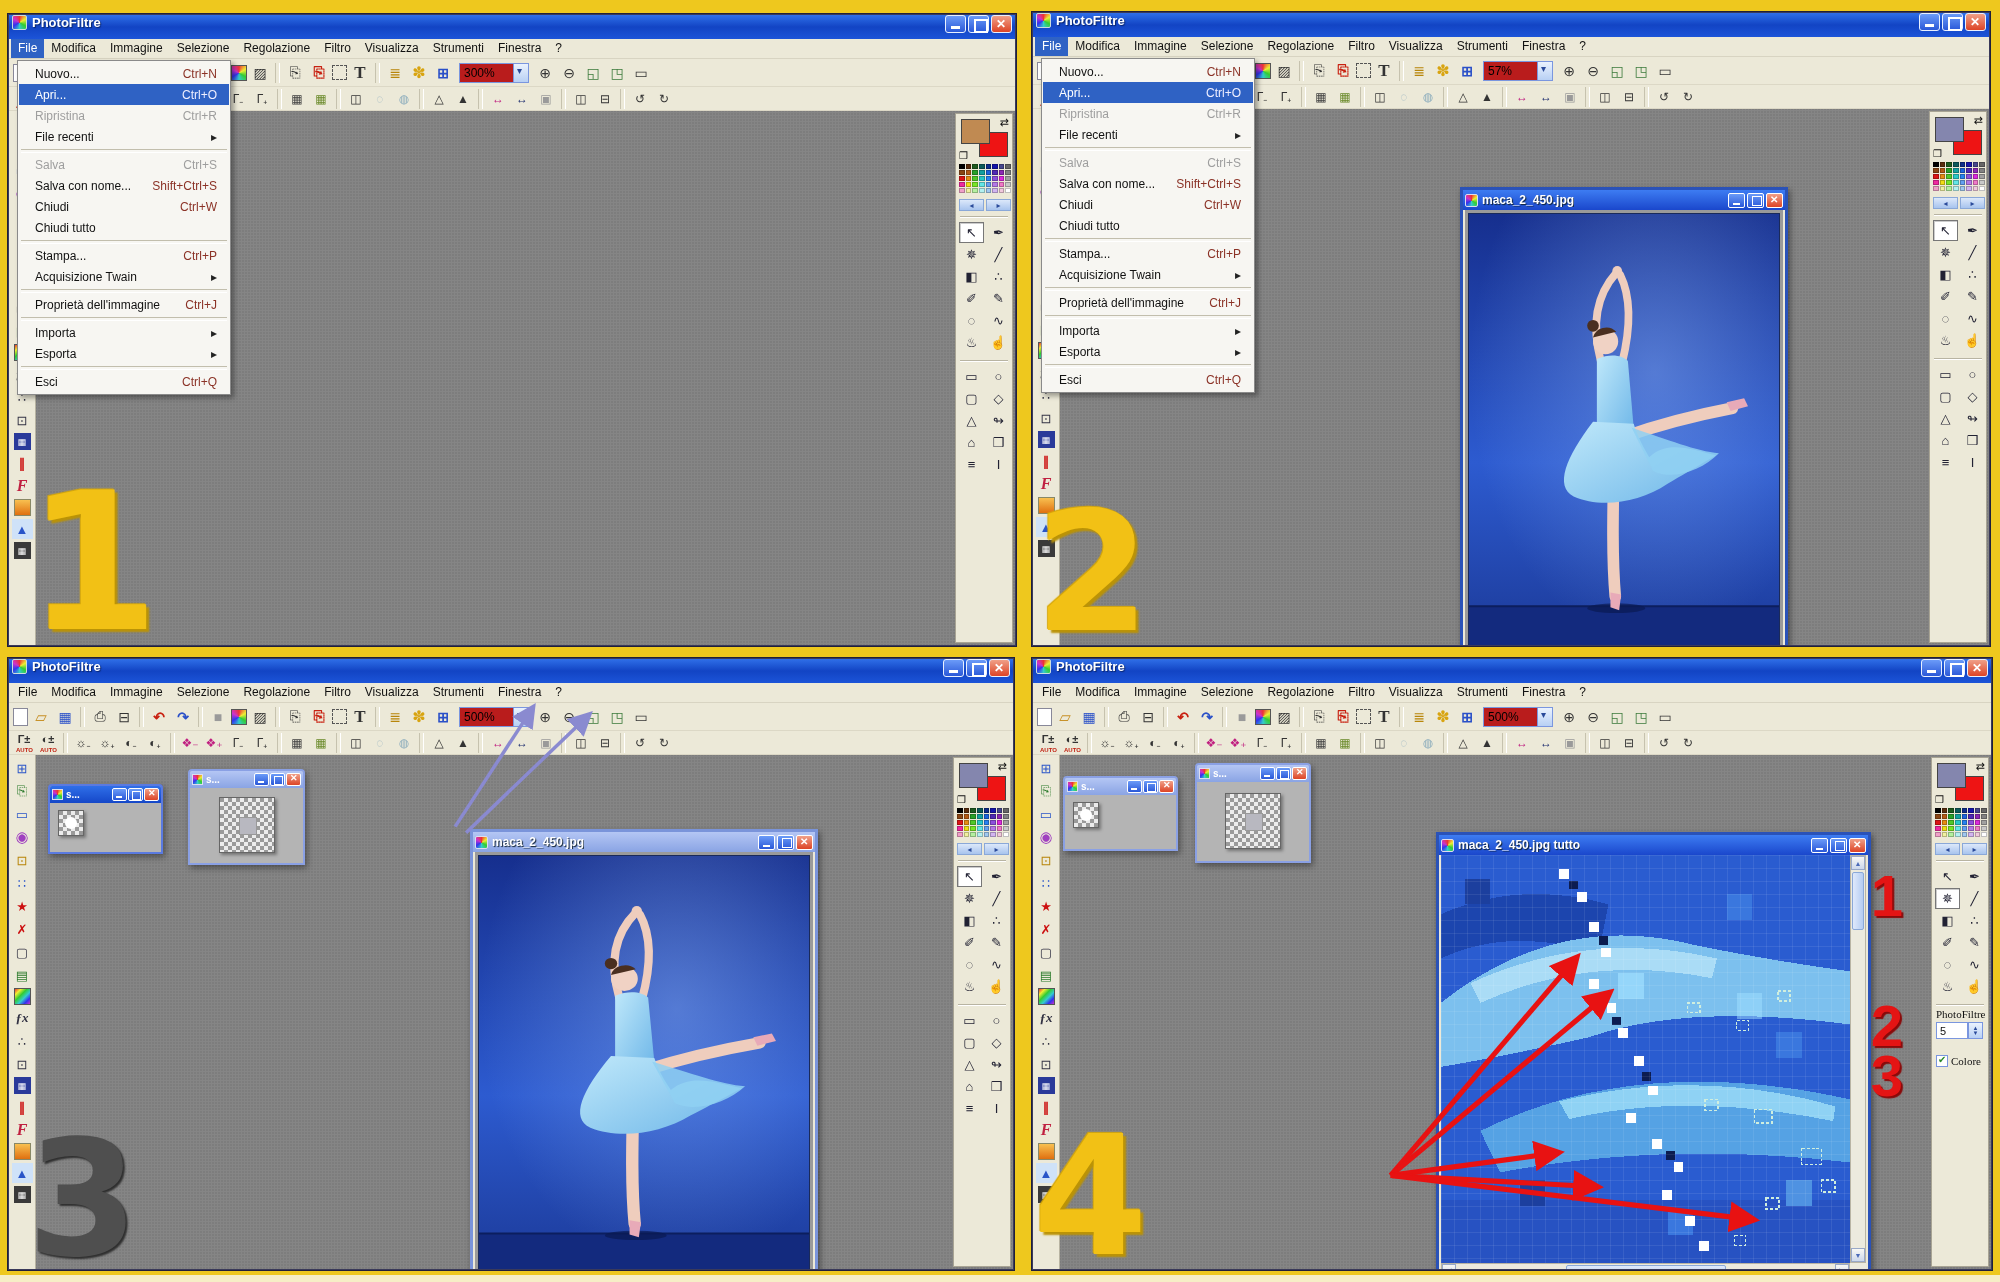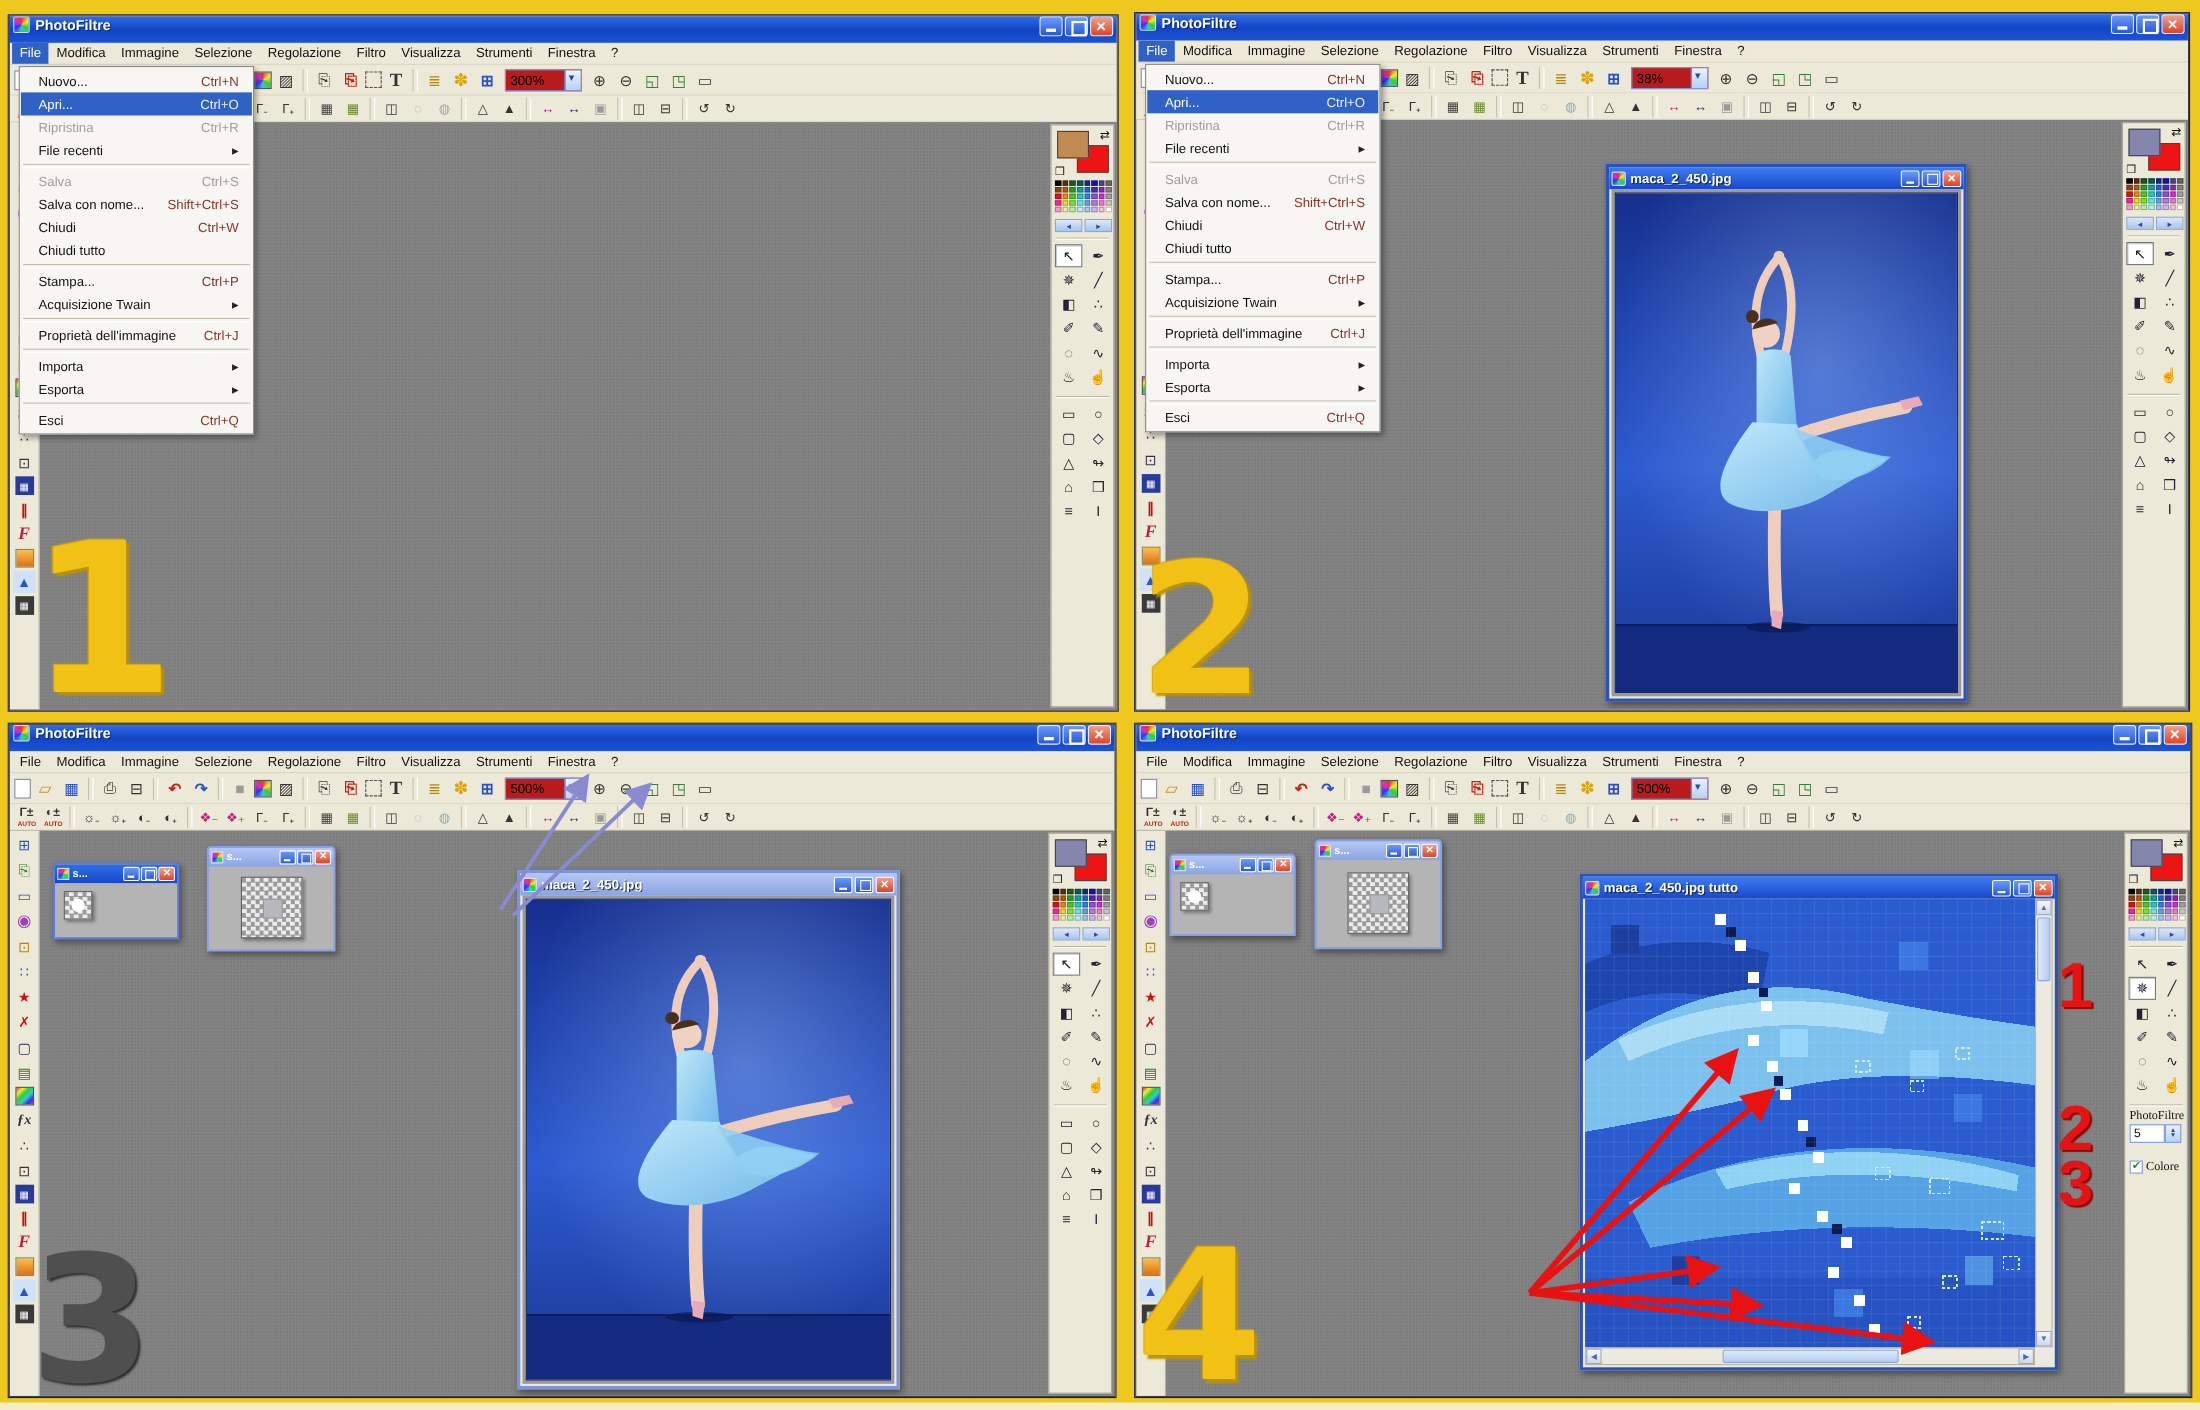--- a/index.html
+++ b/index.html
@@ -116,21 +116,21 @@
   .mi .ms { margin-left:auto; color:#8b3226; }
   .mi[data-state=selected] { background:#2f62c4; color:#fff; }
   .mi[data-state=selected] .ms { color:#eef; }
   .mi[data-state=disabled] { color:#9e9e9e; }
   .mi[data-state=disabled] .ms { color:#9e9e9e; }
   .mi[data-state=submenu] .ms::after { content:"▸"; color:#222; }
   .mi[data-state=separator] { height:7px; padding:0 2px; }
   .mi[data-state=separator]::before { content:""; flex:1; height:2px; border-top:1px solid #c2bead; border-bottom:1px solid #fff; }
 
   
-  .imgwin { position:absolute; background:#ece9d8; border:3px solid #2a52b8; box-shadow:2px 3px 6px rgba(0,0,0,.45); z-index:10; }
+  .imgwin { position:absolute; background:#ece9d8; border:3px solid #2a52b8; box-shadow:2px 3px 6px rgba(0,0,0,.45); z-index:10;margin-top:38px; }
   .iwtitle { height:20px; background:linear-gradient(#3d7cf2,#1a47cc); display:flex; align-items:center; gap:4px; padding:0 2px; }
   .imgwin.inactive .iwtitle { background:linear-gradient(#b4c6f4,#8aa4e4); }
   .imgwin.inactive { border-color:#7a94da; }
   .iwicon { width:13px; height:13px; background:conic-gradient(#e33,#ee3,#3c3,#3cc,#33e,#c3c,#e33); border:1px solid #dde; border-radius:2px; }
   .iwtext { color:#fff; font-weight:bold; font-size:12px; text-shadow:1px 1px 1px #123; white-space:nowrap; overflow:hidden; }
   .iwbtns { margin-left:auto; display:flex; gap:2px; }
   .iwb { width:17px; height:15px; border-radius:2px; border:1px solid #fff; position:relative; }
   .iwb.min,.iwb.max { background:linear-gradient(#6b9bf8,#2a58d8); }
   .iwb.close { background:linear-gradient(#f0a088,#dd4426); }
   .iwb.min::before { content:""; position:absolute; left:4px; bottom:2px; width:7px; height:2px; background:#fff; }
@@ -507,21 +507,21 @@
         <span class="ti" data-cls="">⎘</span>
         <span class="ti" data-cls="red">⎘</span>
         <span class="ti" data-cls="dashed"></span>
         <span class="ti" data-cls="serif">T</span>
         <span class="ti" data-cls="sep"></span>
         <span class="ti" data-cls="gold">≣</span>
         <span class="ti" data-cls="gold2">✽</span>
         <span class="ti" data-cls="blue">⊞</span>
       </span>
     <span class="zcombo">
-        <span class="zval">38%</span>
+        <span class="zval">57%</span>
         <span class="zdrop"></span>
       </span>
     <span class="tbgroup">
         <span class="ti" data-cls="">⊕</span>
         <span class="ti" data-cls="">⊖</span>
         <span class="ti" data-cls="pic">◱</span>
         <span class="ti" data-cls="pic">◳</span>
         <span class="ti" data-cls="">▭</span>
       </span>
   </div>

